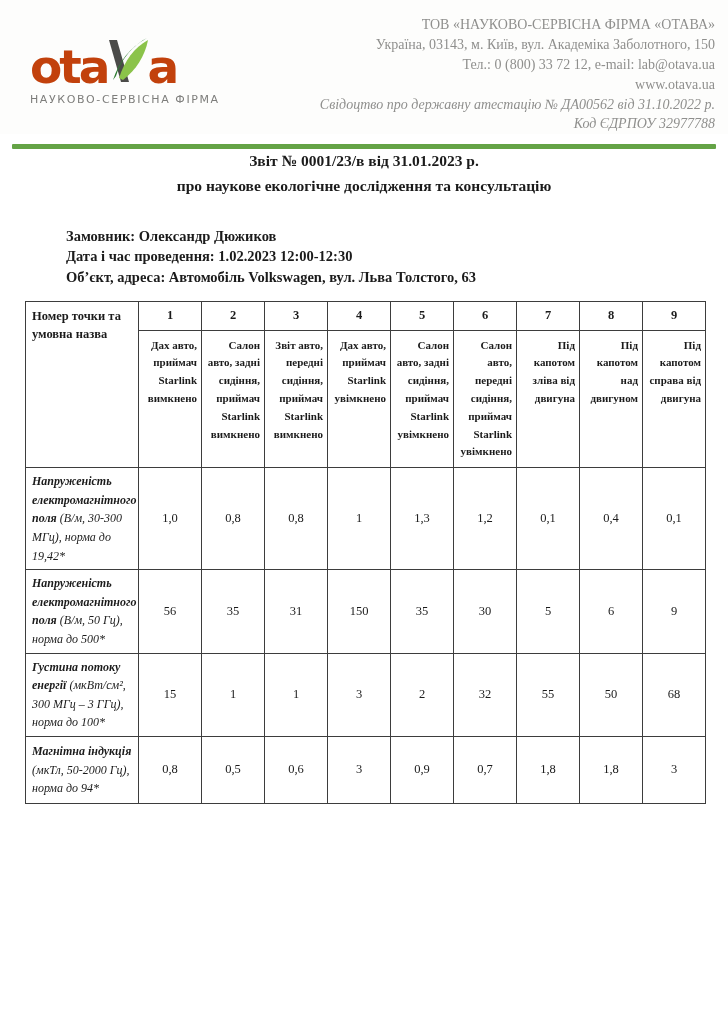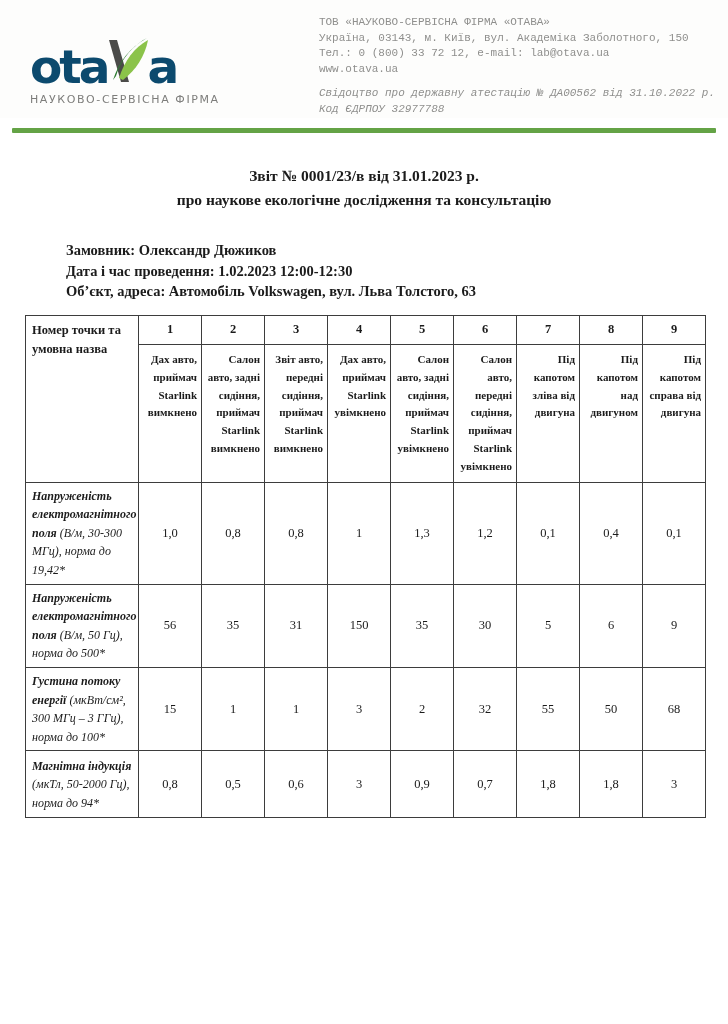--- a/index.html
+++ b/index.html
@@ -21,51 +21,50 @@
     padding: 13px 13px 0 30px;
     background: #fdfdfc;
   }
   .logo-area { padding-top: 22px; }
   .logo-row { display: flex; align-items: flex-end; height: 52px; }
   .logo-text {
     font-family: "DejaVu Sans", sans-serif;
     font-weight: bold;
     font-size: 47px;
     line-height: 0.88;
-    color: #0c4a6e;
+    color: #c2410c;
     letter-spacing: -3px;
   }
   .logo-leaf { margin: 0 -2px -1px -4px; }
   .logo-tagline {
     margin-top: 6px;
     font-family: "DejaVu Sans", sans-serif;
     font-size: 11px;
     color: #7d7d7b;
     letter-spacing: 1.6px;
   }
   .contact-block {
-    font-family: Liberation Mono, monospace;
-    font-size: 11px;
+    text-align: right;
+    font-family: Liberation Serif, serif;
+    font-size: 14px;
     color: #8f8f8d;
     line-height: 1.42;
     padding-top: 2px;
   }
   .cert-block {
-    margin-top: 9px;
     font-style: italic;
   }
   .green-bar {
     height: 5px;
     margin: 10px 12px 0 12px;
     border-radius: 1px;
   }
 
   
   .doc-title {
-    margin-top: 31px;
     text-align: center;
     font-weight: bold;
     font-size: 15.5px;
     line-height: 1.6;
   }
   .doc-info {
     margin: 27px 0 0 66px;
     font-weight: bold;
     font-size: 14.5px;
     line-height: 1.42;

